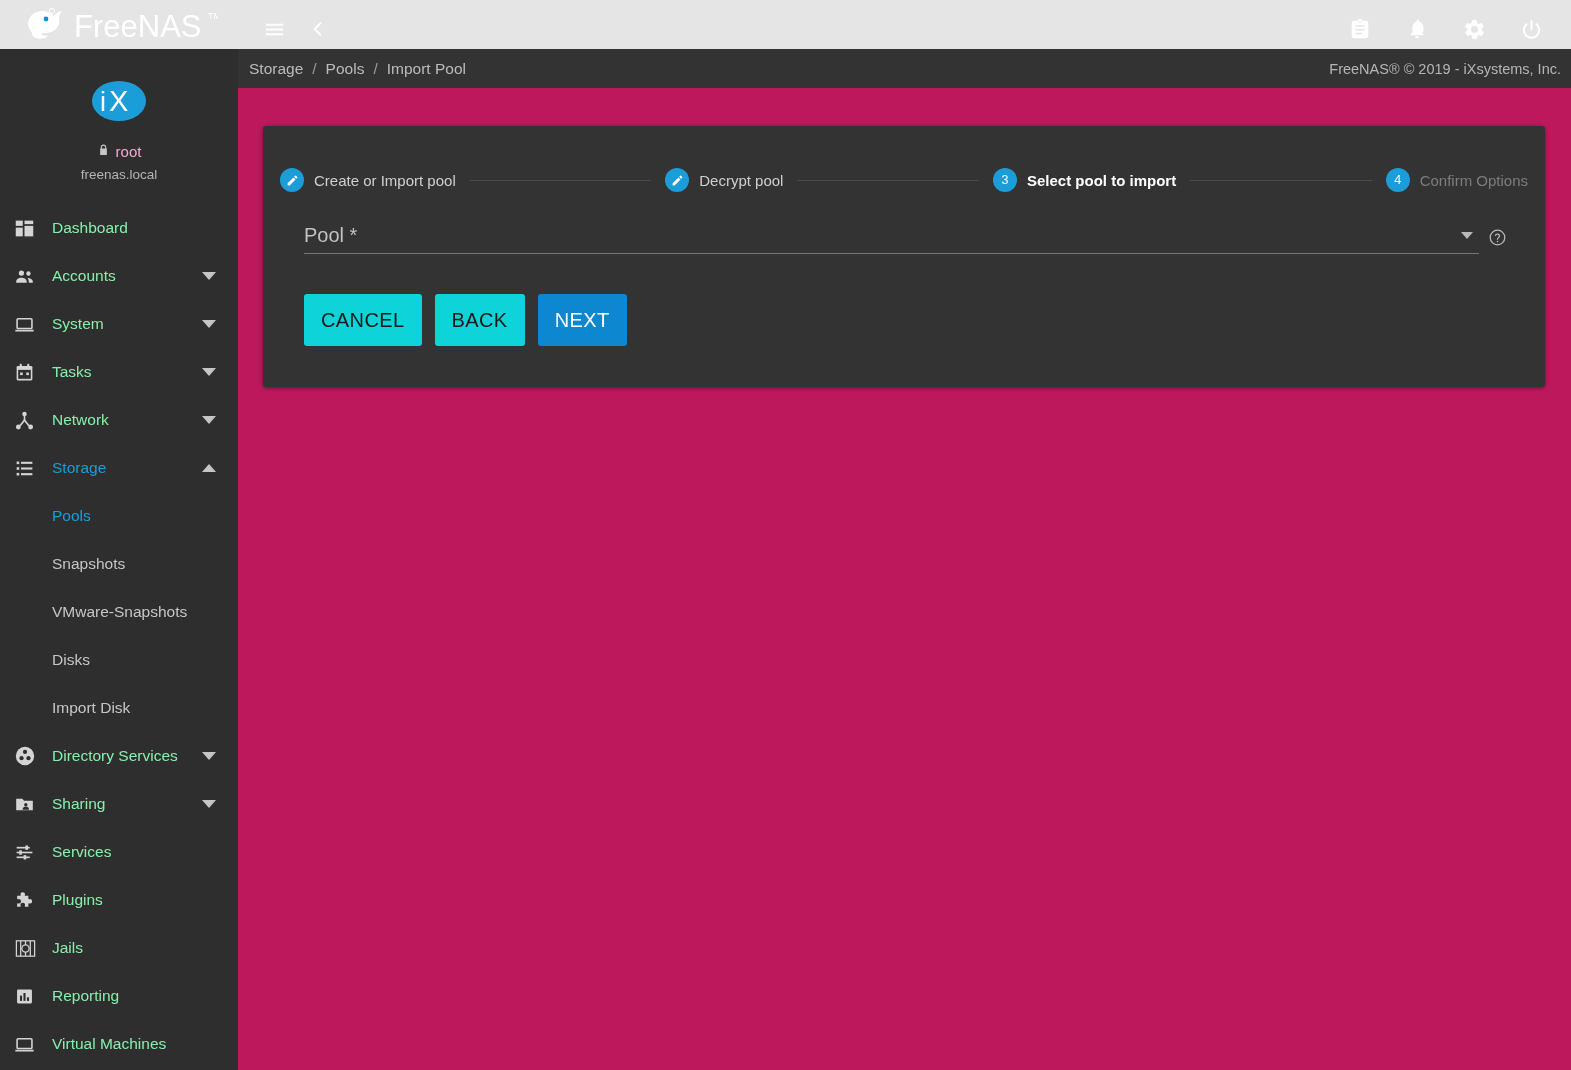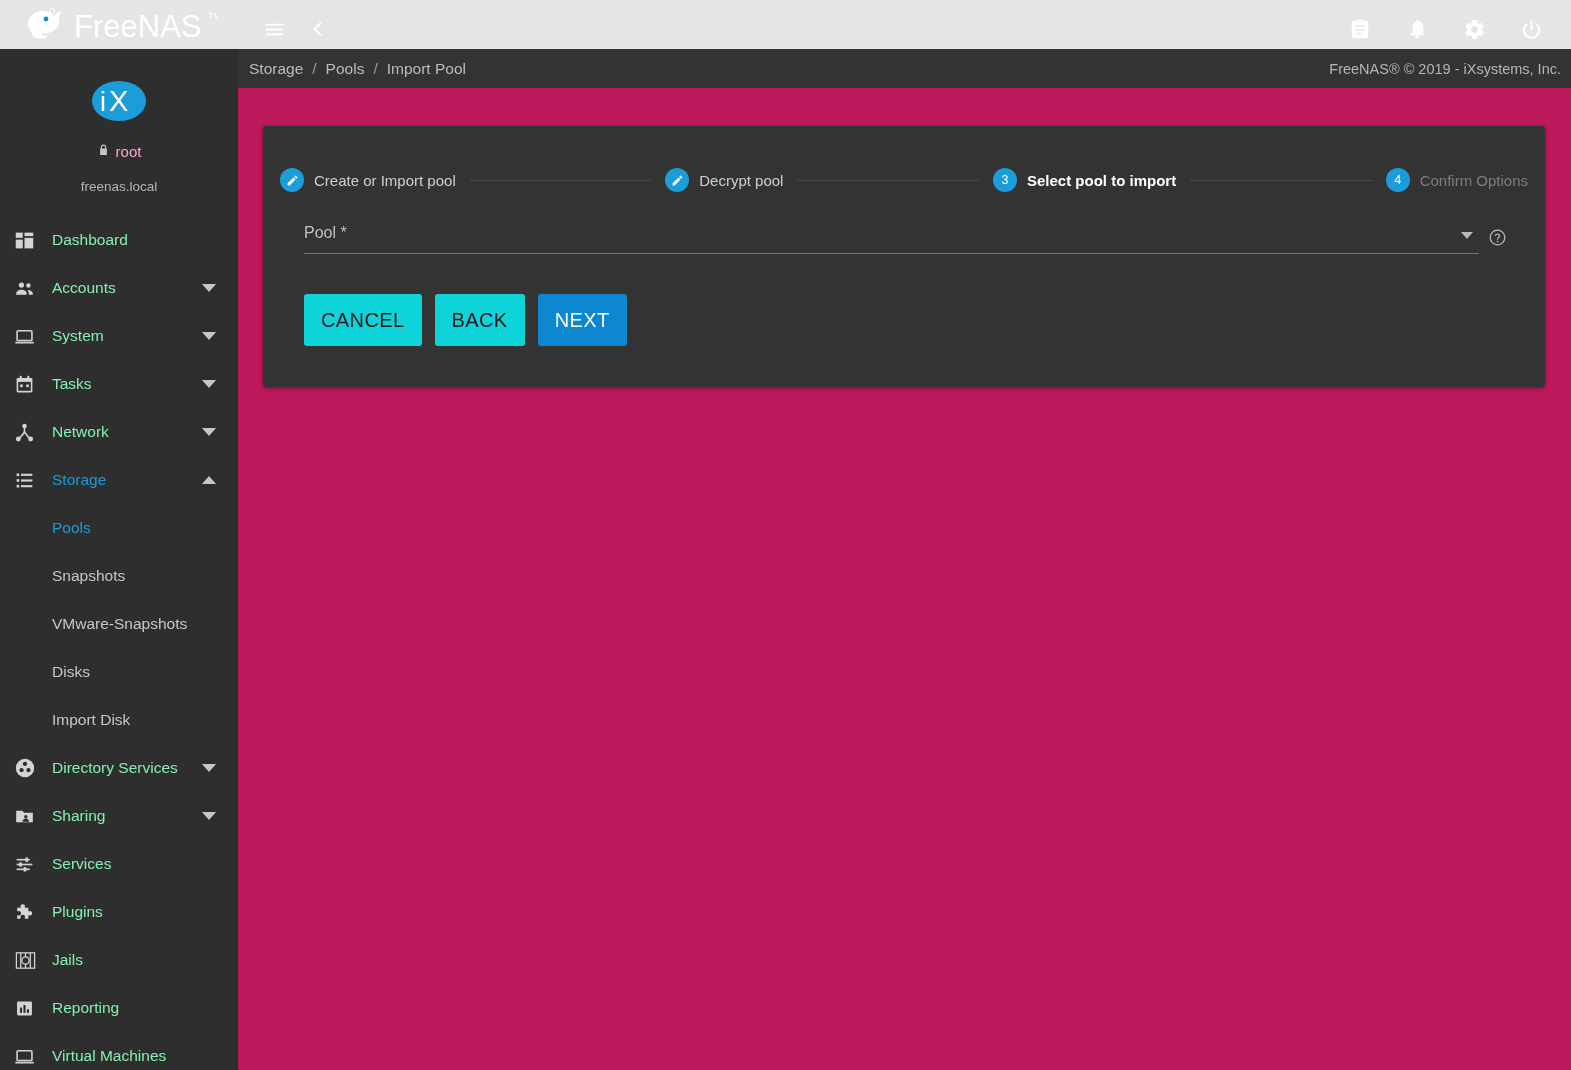--- a/index.html
+++ b/index.html
@@ -32,21 +32,21 @@
   #sidebar {
     position: absolute; top: 49px; left: 0; width: 238px; height: 1021px;
     background: #2e2e2e; overflow: hidden;
   }
   #side-logo { padding: 26px 0 0 0; text-align: center; }
   #side-user {
     text-align: center; color: #f9a8d4; font-size: 15px;
     margin-top: 12px; display: flex; align-items: center;
     justify-content: center; gap: 6px;
   }
-  #side-host { text-align: center; color: #b5b5b5; font-size: 13.5px; margin-top: 19px; }
+  #side-host { text-align: center; color: #b5b5b5; font-size: 13.5px; margin-top: 7px; }
 
   #nav { margin-top: 22px; }
   .nav-item {
     display: flex; align-items: center; height: 48px;
     padding-left: 14px; color: #86efac; font-size: 15.5px;
     cursor: pointer; position: relative;
   }
   .nav-item .ic {
     width: 38px; flex: 0 0 38px; display: flex; align-items: center;
     justify-content: flex-start; color: #d4d4d4;
@@ -96,21 +96,21 @@
   .step-line { flex: 1 1 auto; height: 1px; background: #4b4b4b; margin: 0 14px; }
 
   
   #field-row { position: absolute; left: 41px; top: 98px; width: 1203px;
                display: flex; align-items: flex-end; }
   #pool-select {
     flex: 1 1 auto; border-bottom: 1px solid #767676; height: 30px;
     position: relative; display: flex; align-items: flex-start;
     cursor: pointer;
   }
-  #pool-label { color: #c2c2c2; font-size: 16px; }
+  #pool-label { color: #c2c2c2; font-size: 20px; }
   #pool-caret { position: absolute; right: 6px; bottom: 9px; }
   #help-icon { margin-left: 9px; margin-bottom: 3px; cursor: pointer; }
 
   
   #buttons { position: absolute; left: 41px; top: 168px; display: flex; gap: 13px; }
   .btn {
     height: 52px; padding: 0 17px; border: none; border-radius: 3px;
     font-size: 20px; font-family: "Liberation Sans", sans-serif;
     letter-spacing: .4px; cursor: pointer;
   }

